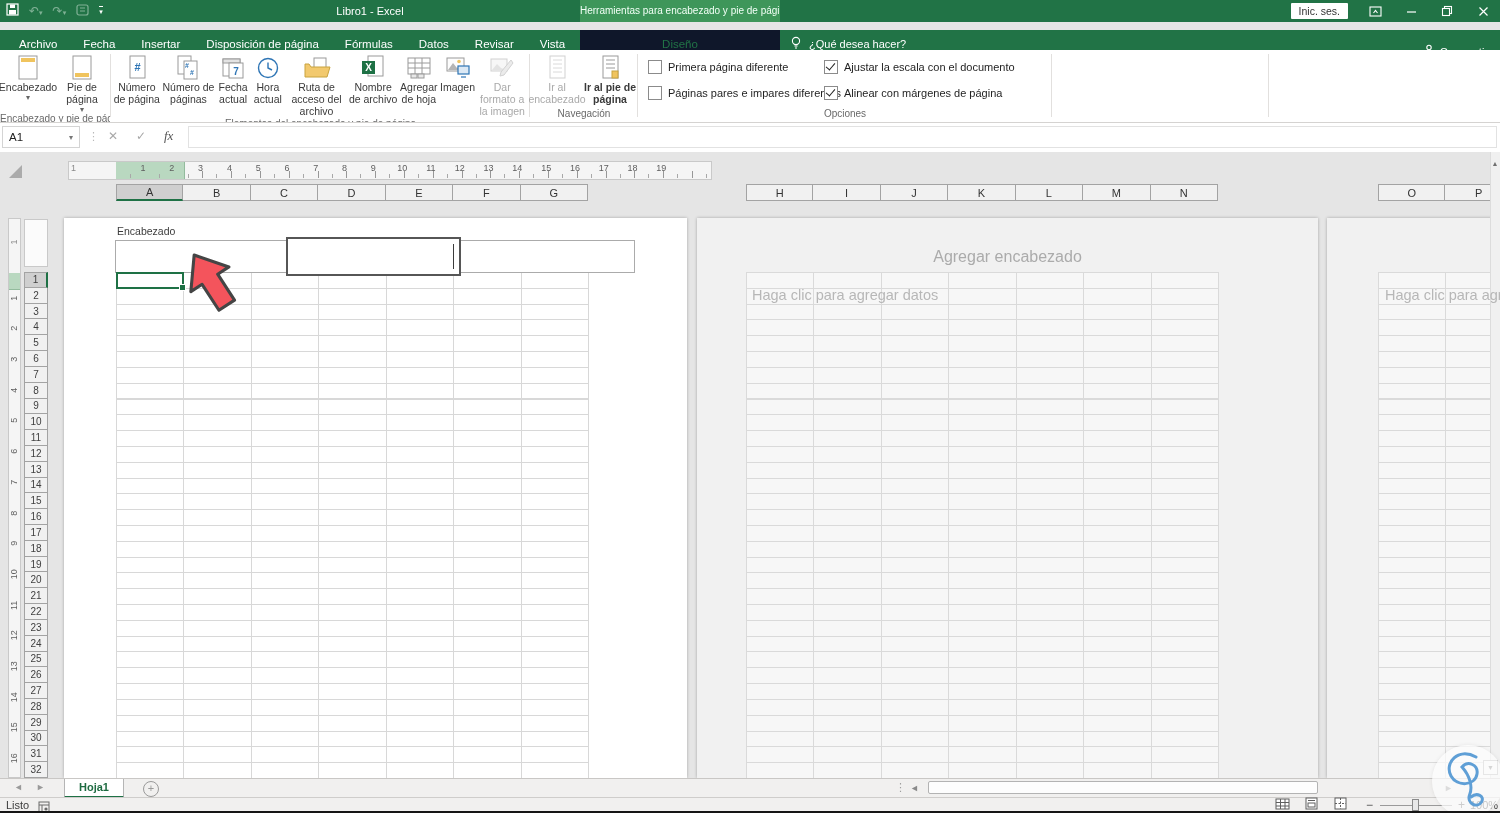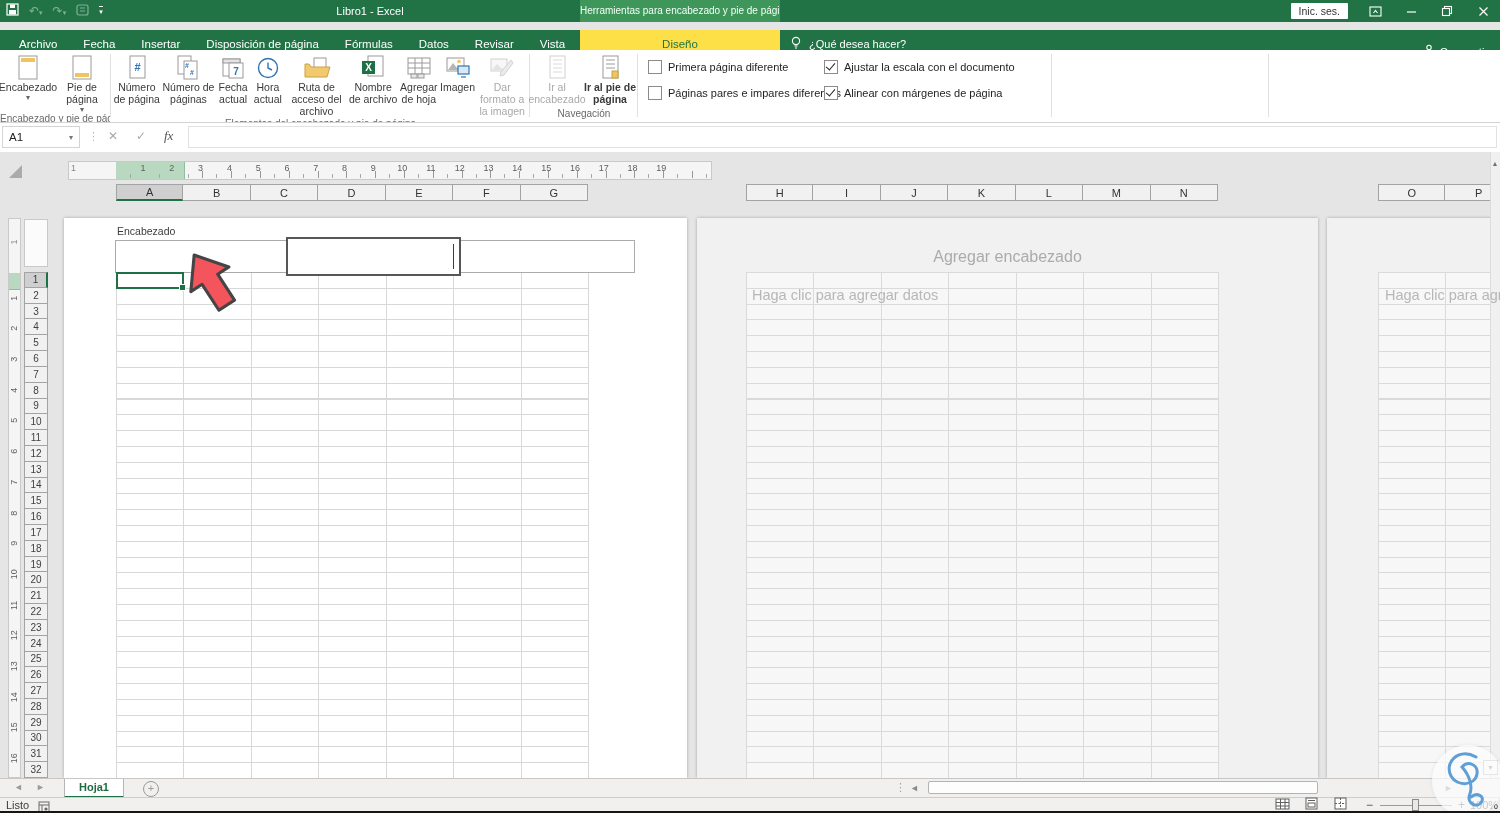--- a/index.html
+++ b/index.html
@@ -13,21 +13,21 @@
              color:#fff;font-size:11px;}
   .ctx-strip{position:absolute;left:580px;top:0;width:200px;height:22px;background:#3e965a;color:#f2fff6;
              font-size:10px;line-height:22px;text-align:center;white-space:nowrap;overflow:hidden;}
   .win-controls{position:absolute;right:0;top:0;height:22px;display:flex;align-items:center;gap:2px;margin-left:48px;}
   .win-btn{width:34px;height:22px;display:flex;align-items:center;justify-content:center;}
   .signin{background:#fff;color:#333;font-size:10.5px;padding:2px 8px;border-radius:1px;margin-right:8px;}
   
   .tabbar{position:absolute;top:22px;left:0;right:0;height:28px;background:#217346;margin-top:8px;}
   .tabs{position:absolute;left:6px;top:0;height:28px;display:flex;}
   .tab{padding:0 13px;color:#fff;font-size:11.5px;line-height:28px;white-space:nowrap;}
-  .design-tab{position:absolute;left:580px;top:0;width:200px;height:28px;background:#fde047;color:#217346;
+  .design-tab{position:absolute;left:580px;top:0;width:200px;height:28px;background:#0f172a;color:#217346;
               font-size:11.5px;line-height:28px;text-align:center;}
   .tellme{position:absolute;left:790px;top:0;height:28px;display:flex;align-items:center;gap:7px;color:#fff;font-size:11px;}
   .share{position:absolute;right:12px;top:0;height:28px;display:flex;align-items:flex-end;gap:5px;color:#fff;font-size:11px;}
   
   .ribbon{position:absolute;top:50px;left:0;right:0;height:72px;background:#fff;border-bottom:1px solid #d5d3d1;}
   .rgroup{position:absolute;top:0;bottom:0;display:flex;flex-direction:column;}
   .rbtns{flex:1;display:flex;justify-content:center;align-items:stretch;}
   .glabel{font-size:10px;color:#696969;text-align:center;padding-bottom:3px;white-space:nowrap;overflow:hidden;}
   .lbtn{display:flex;flex-direction:column;align-items:center;padding-top:4px;font-size:10.5px;line-height:1.13;
         text-align:center;color:#3a3a3a;}
@@ -390,20 +390,23 @@
                 <rect x="13" y="16" width="6" height="7" fill="#f0c45e" stroke="#c8a33e"></rect>
               </svg>
           </span>
           <span>Ir al pie de página</span>
         </div>
       </div>
       <div class="glabel">Navegación</div>
     </div>
     <div class="rdiv" style="left:637px;"></div>
 
+    <div class="rgroup" style="left:639px;width:412px;">
+      <div class="glabel" style="position:absolute;left:0;right:0;bottom:0;">Opciones</div>
+    </div>
     <div class="opts">
       <div class="opt" data-checked="false">
         <span class="cb"></span>
         <span>Primera página diferente</span>
       </div>
       <div class="opt" data-checked="true">
         <span class="cb"></span>
         <span>Ajustar la escala con el documento</span>
       </div>
       <div class="opt" data-checked="false">

